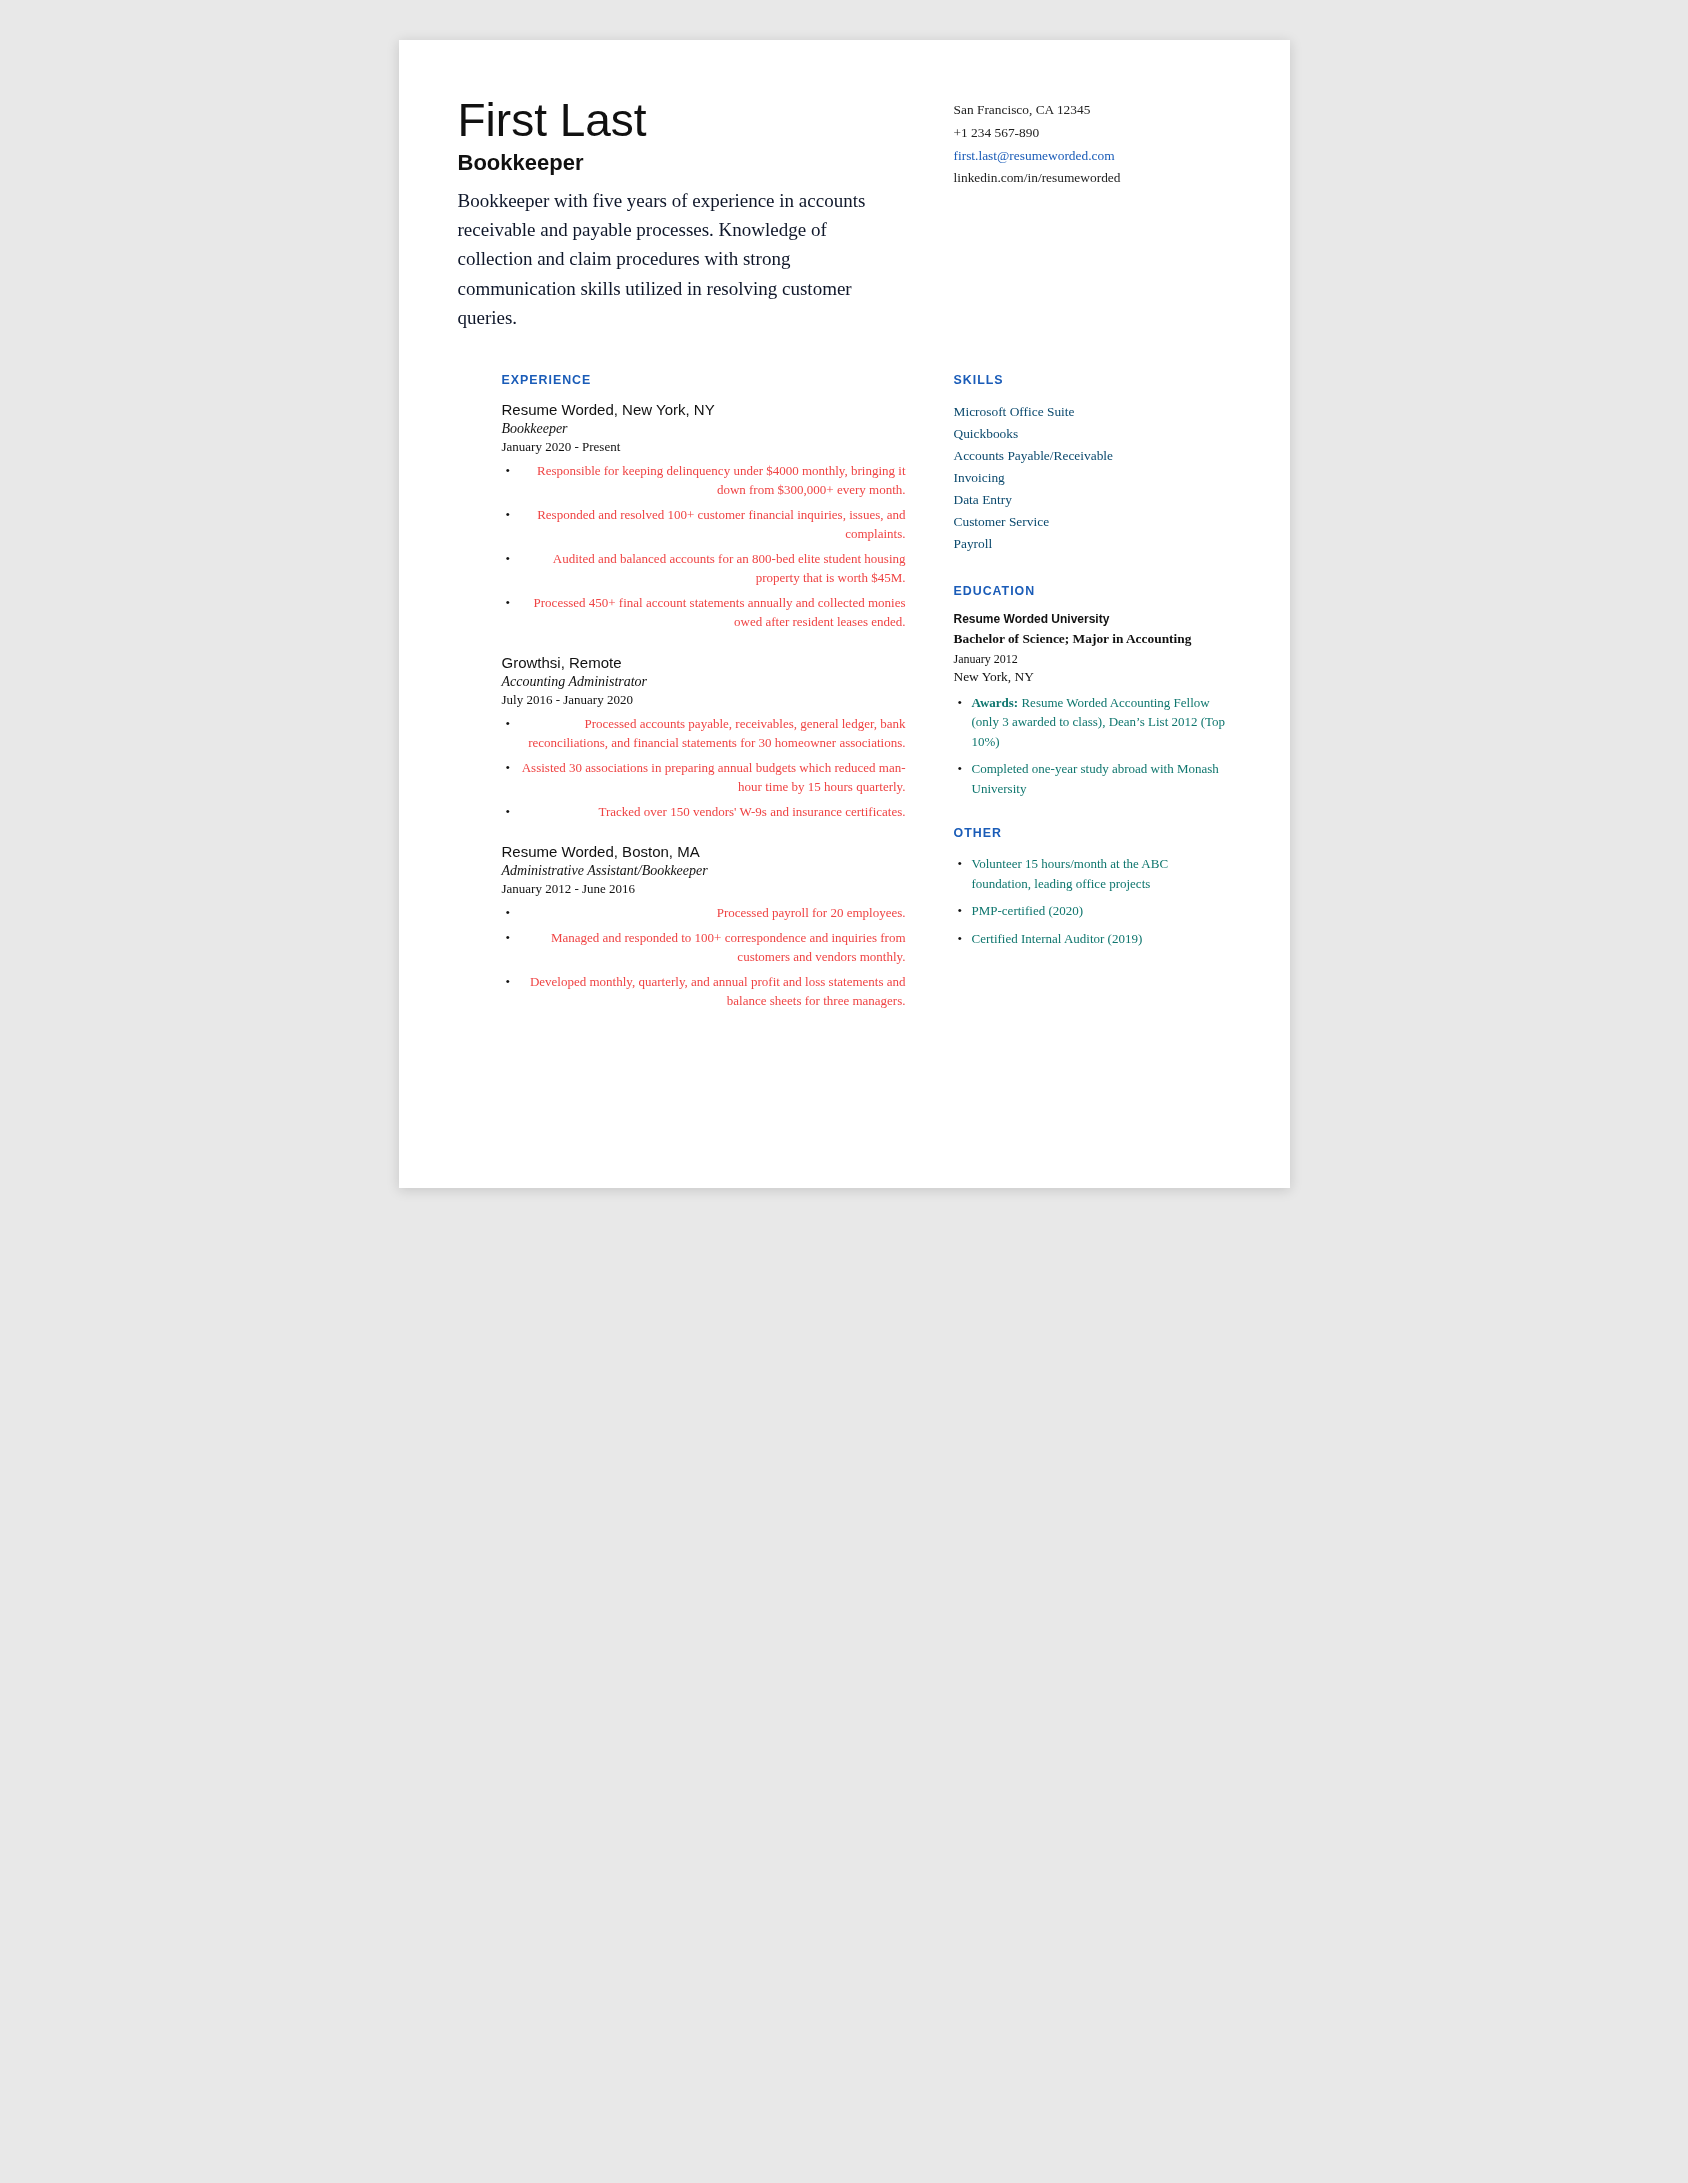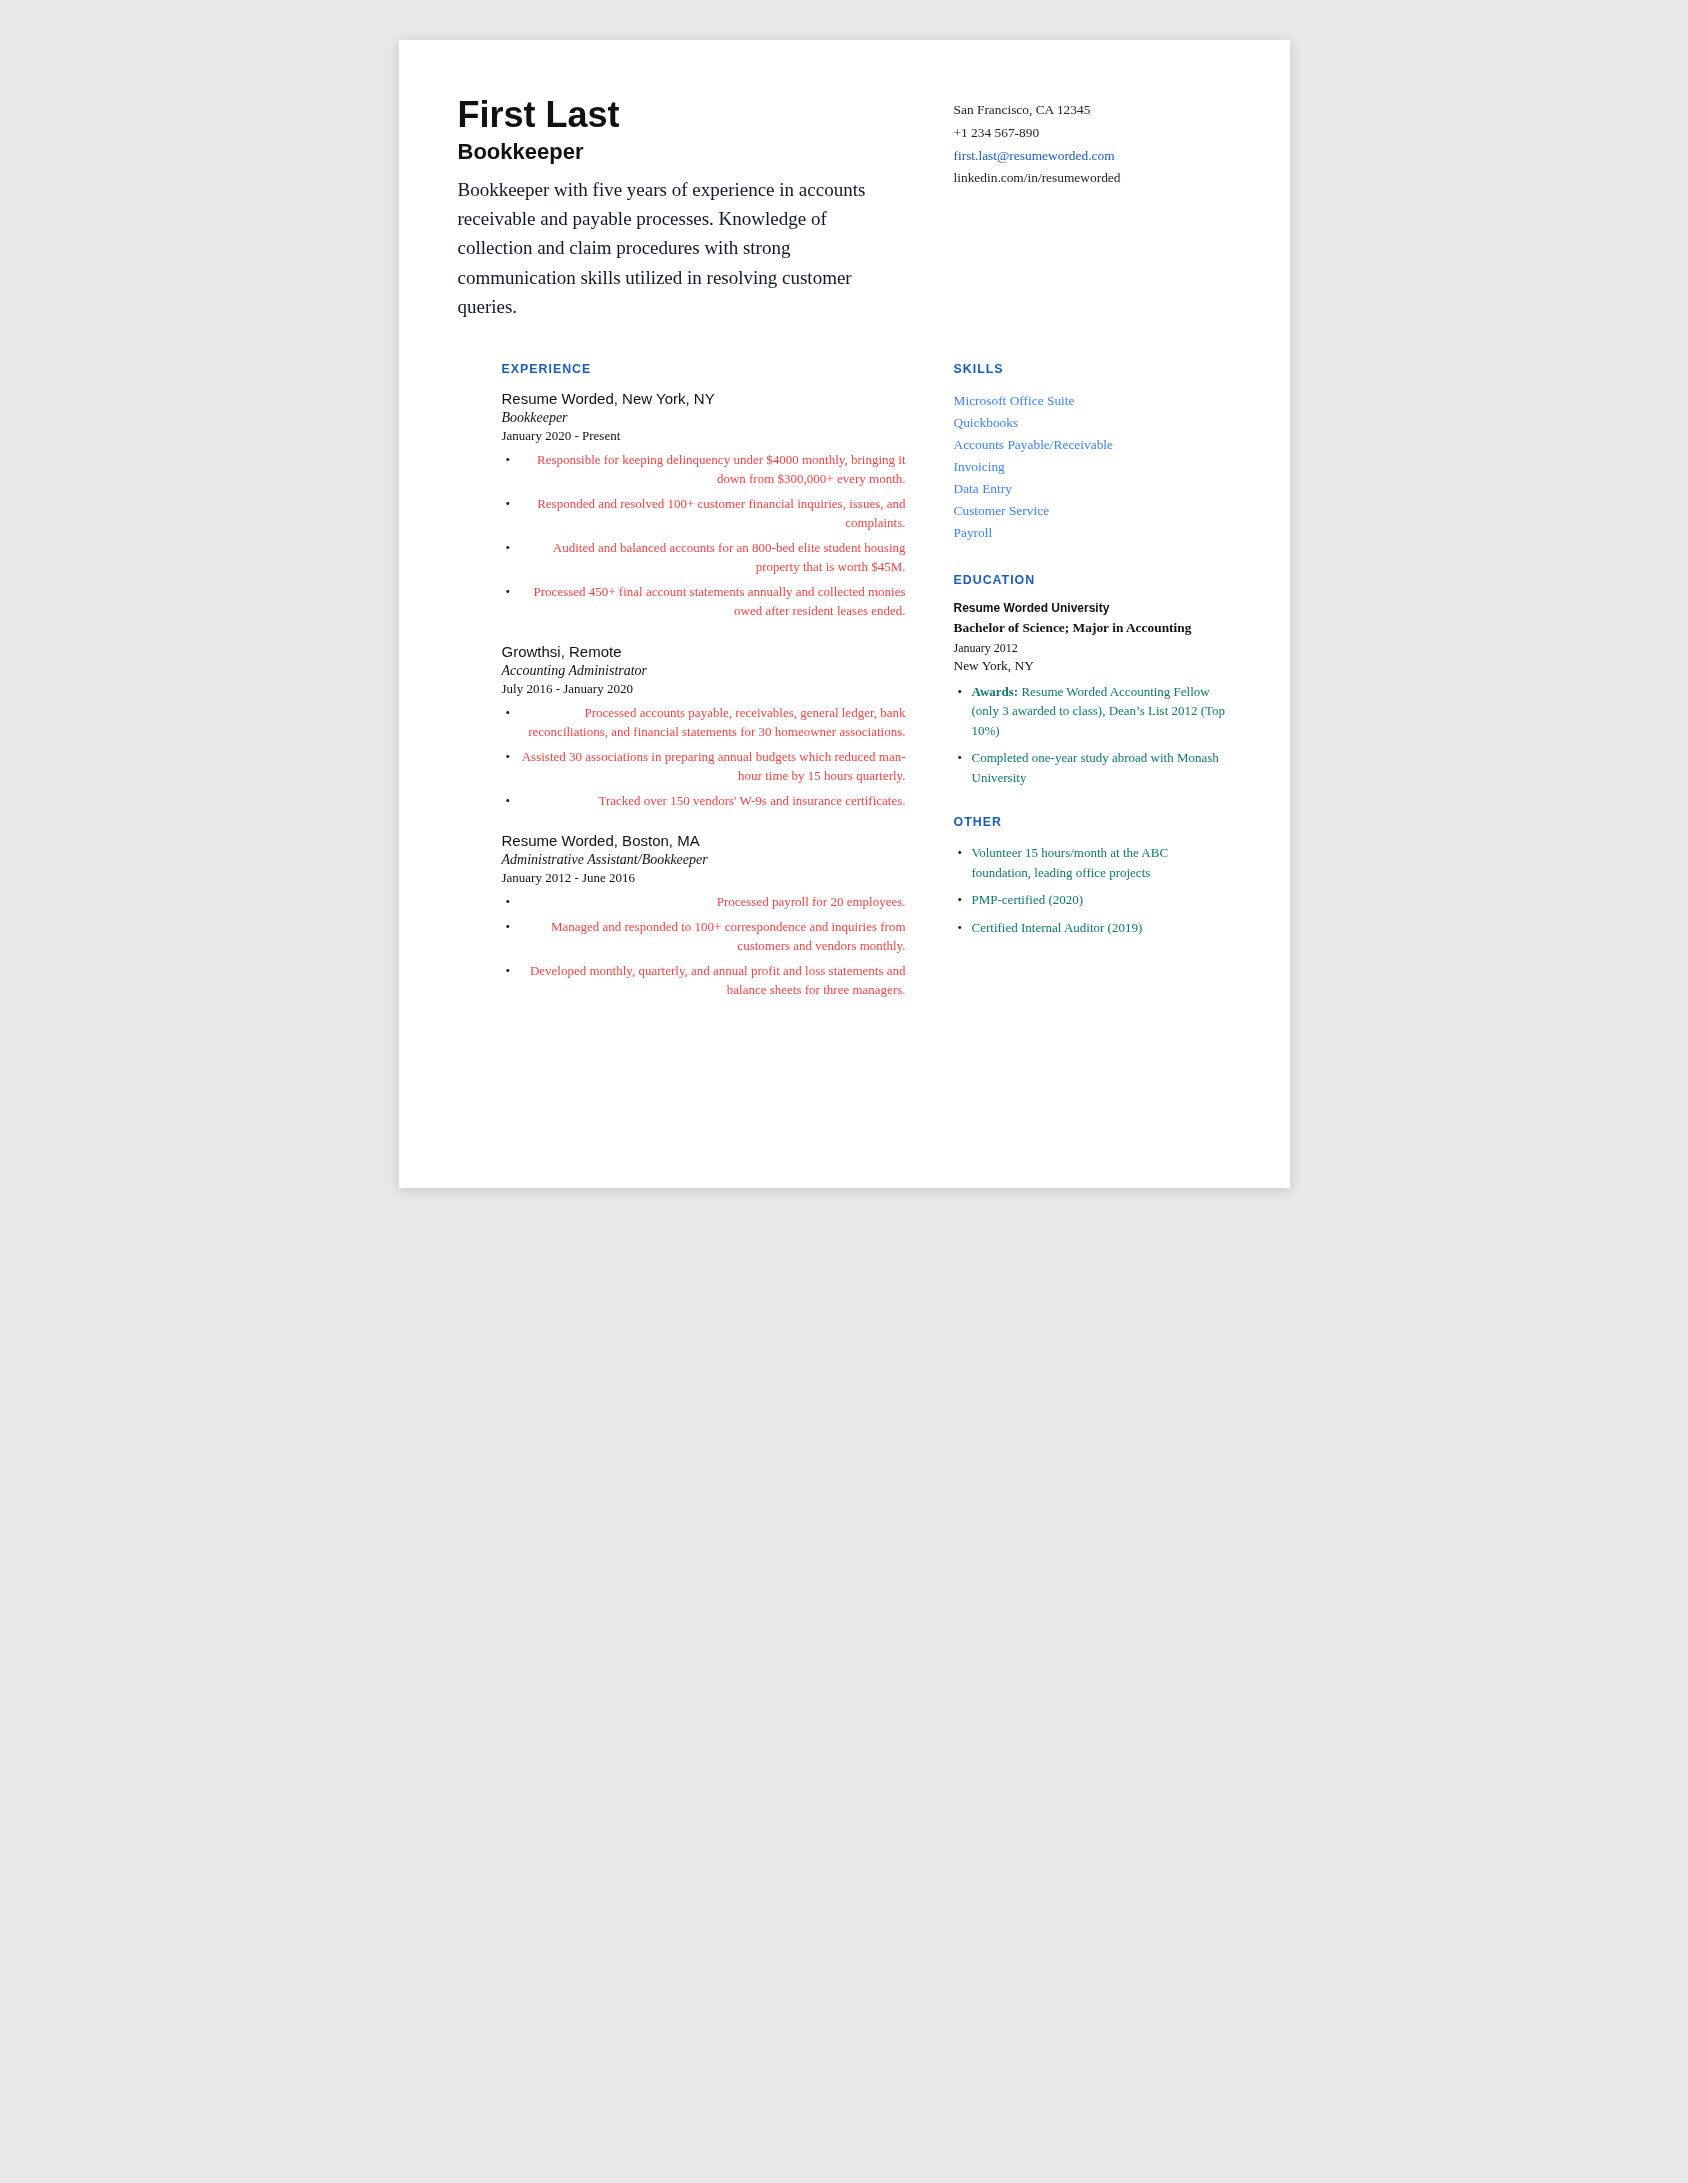--- a/index.html
+++ b/index.html
@@ -48,22 +48,22 @@
       line-height: 1.7;
       color: #222;
     }
 
     .header-right a {
       color: #1a5cb8;
       text-decoration: none;
     }
 
     .name {
-      font-size: 36px;
-      font-weight: 700;
+      font-size: 46px;
+      font-weight: 400;
       color: #111;
       font-family: Arial, sans-serif;
       line-height: 1.1;
       margin-bottom: 4px;
     }
 
     .title {
       font-size: 22px;
       font-weight: 900;
       color: #111;
@@ -165,21 +165,21 @@
 
     
     .skills-list {
       list-style: none;
       padding: 0;
       margin: 0;
     }
 
     .skills-list li {
       font-size: 13.4px;
-      color: #3b82f6;
+      color: #0c4a6e;
       line-height: 1.65;
     }
 
     .edu-school {
       font-size: 12px;
       font-weight: 800;
       color: #111;
       font-family: Arial, sans-serif;
       line-height: 1.2;
       margin-bottom: 4px;

